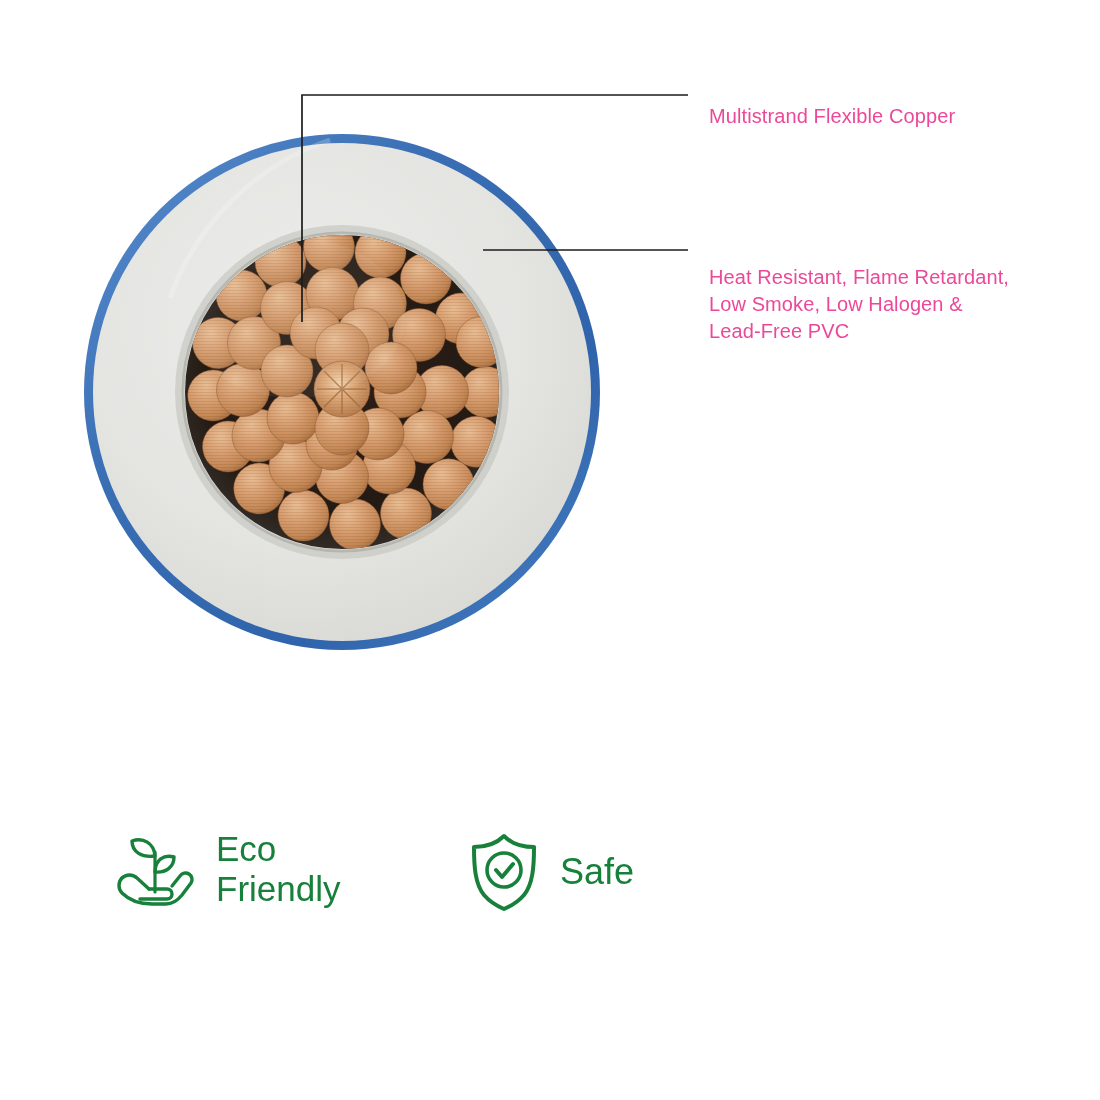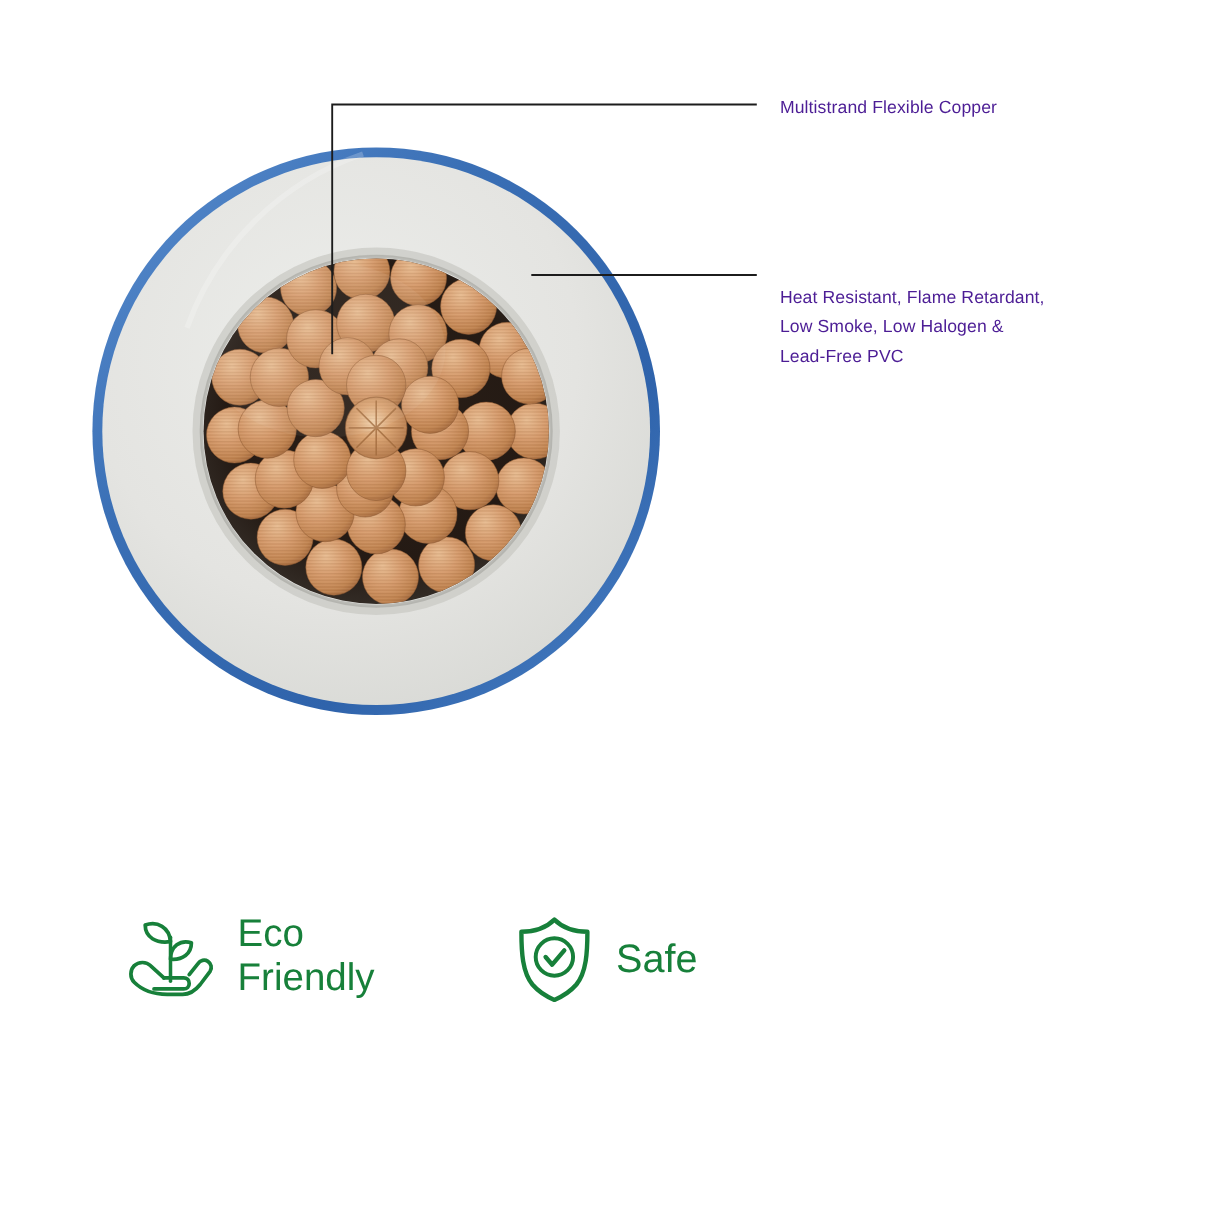--- a/index.html
+++ b/index.html
@@ -28,33 +28,34 @@
     position: absolute;
     left: 80px;
     top: 128px;
     width: 528px;
     height: 530px;
   }
 
   
   .callout {
     position: absolute;
-    color: #4c1d95;
-    font-size: 16px;
+    color: #ec4899;
+    font-size: 20px;
     line-height: 27px;
     letter-spacing: 0.1px;
     white-space: pre-line;
+    margin-top: 18px;
   }
   .callout-copper {
     left: 709px;
     top: 85px;
   }
   .callout-pvc {
     left: 709px;
-    top: 257px;
+    top: 246px;
   }
 
   
   .features {
     position: absolute;
     left: 0;
     top: 820px;
     width: 1100px;
     height: 120px;
   }

